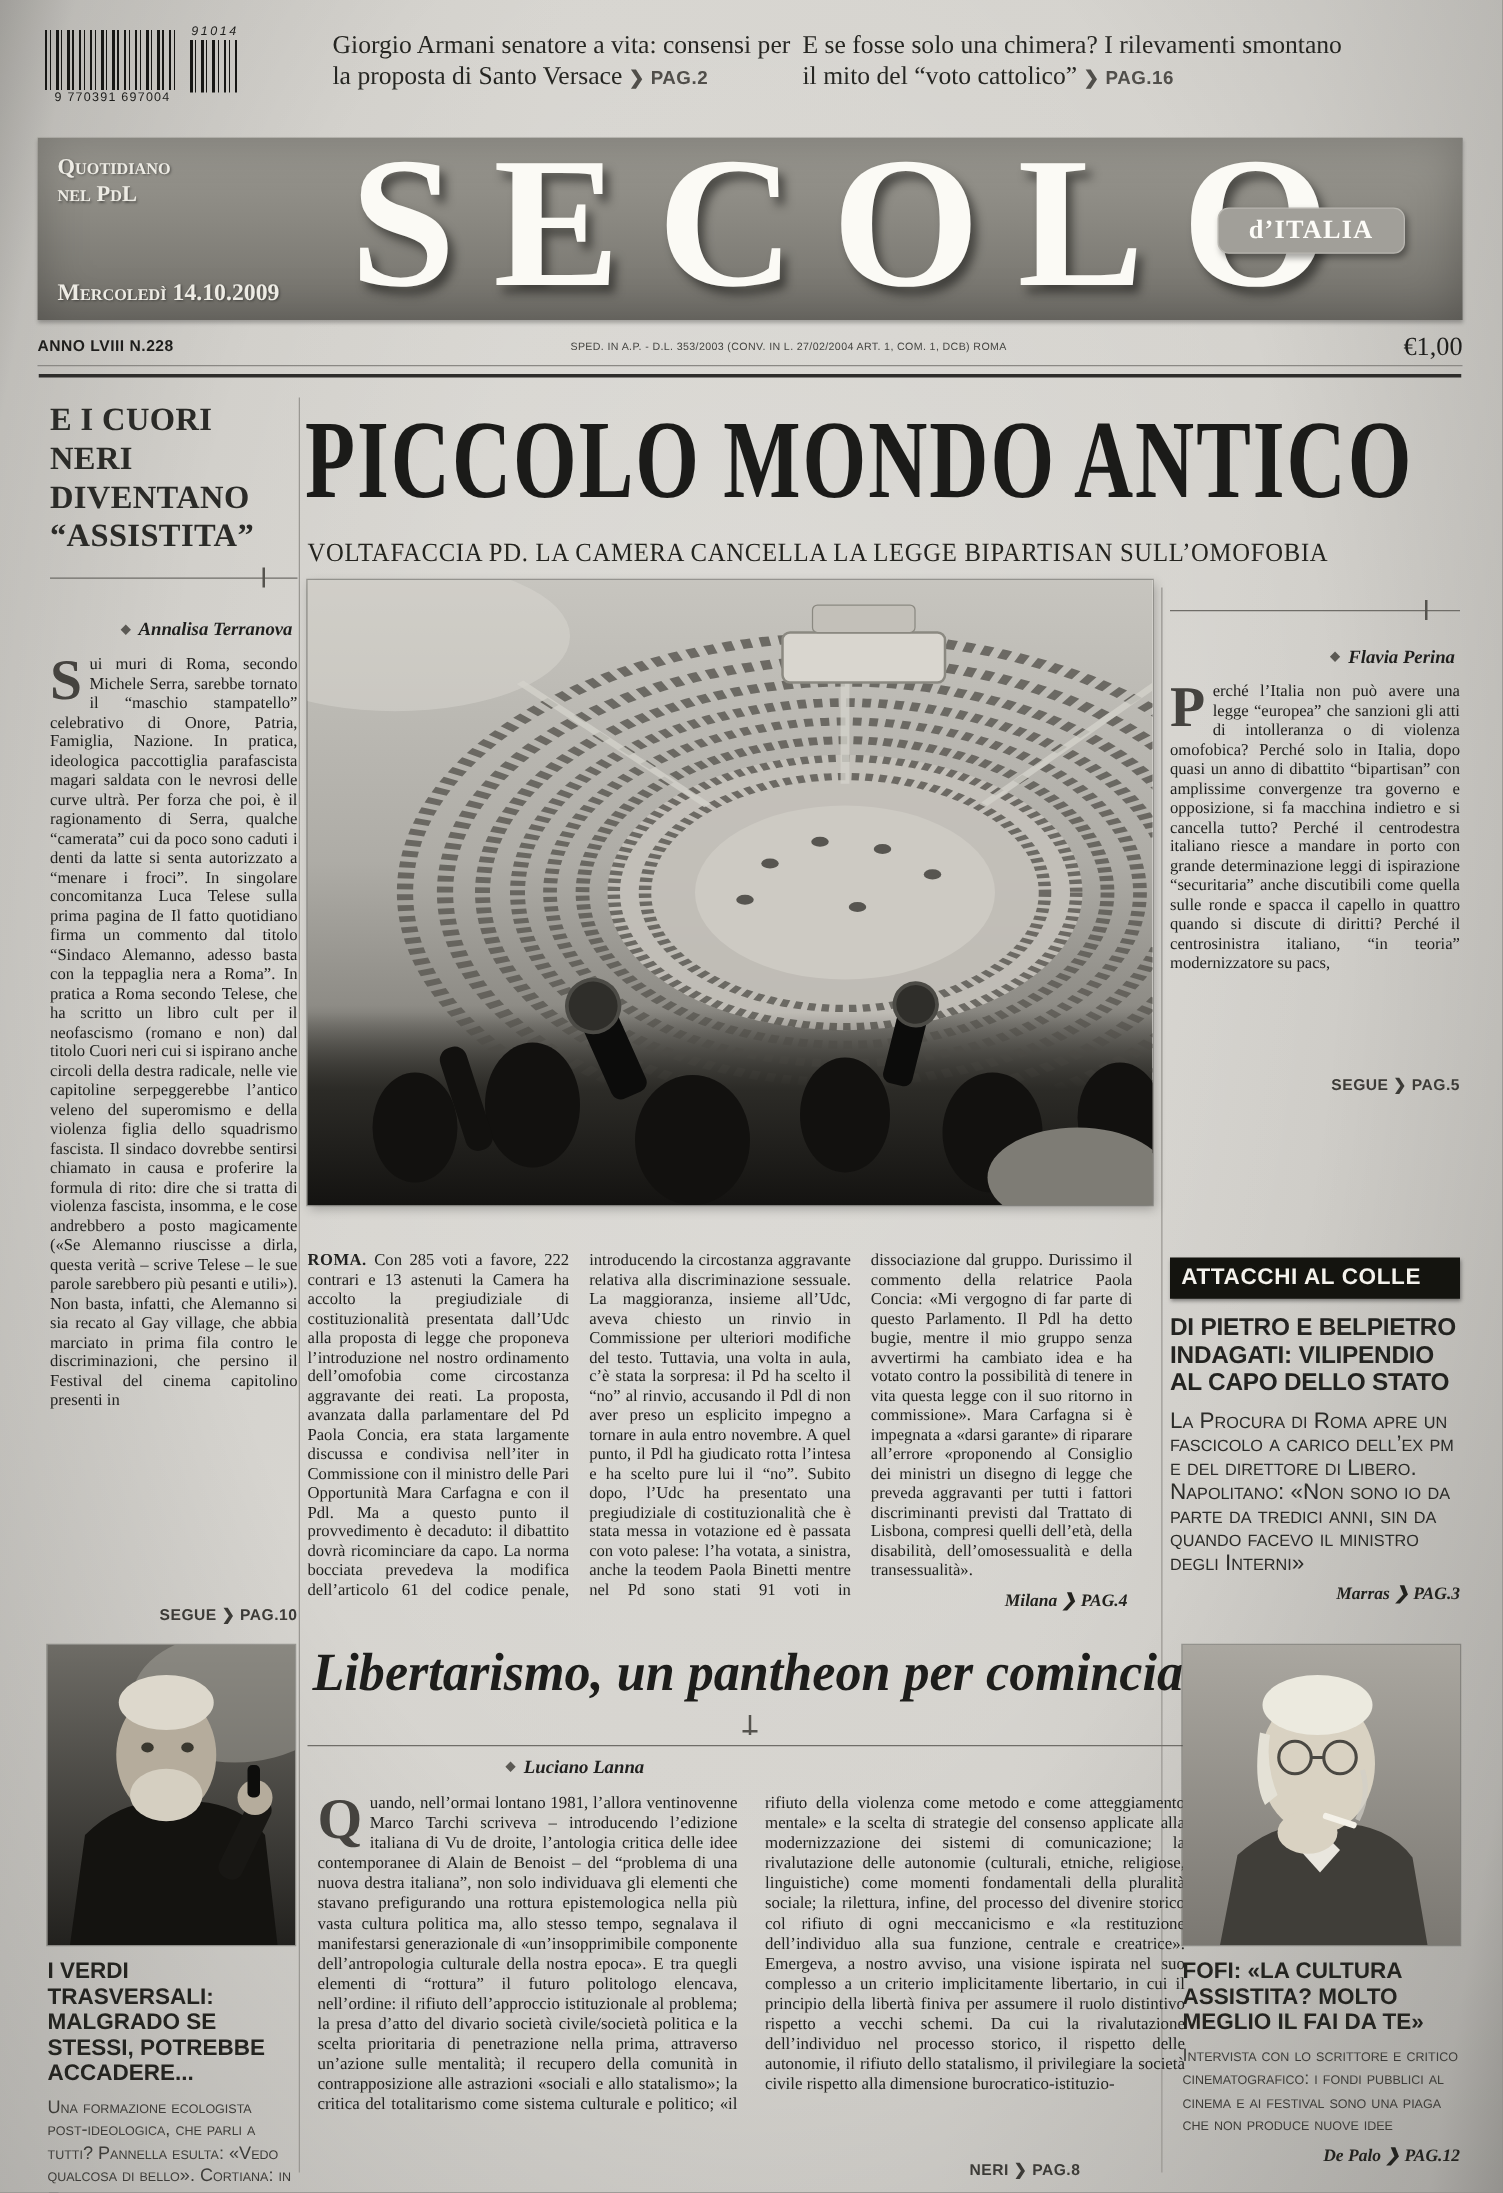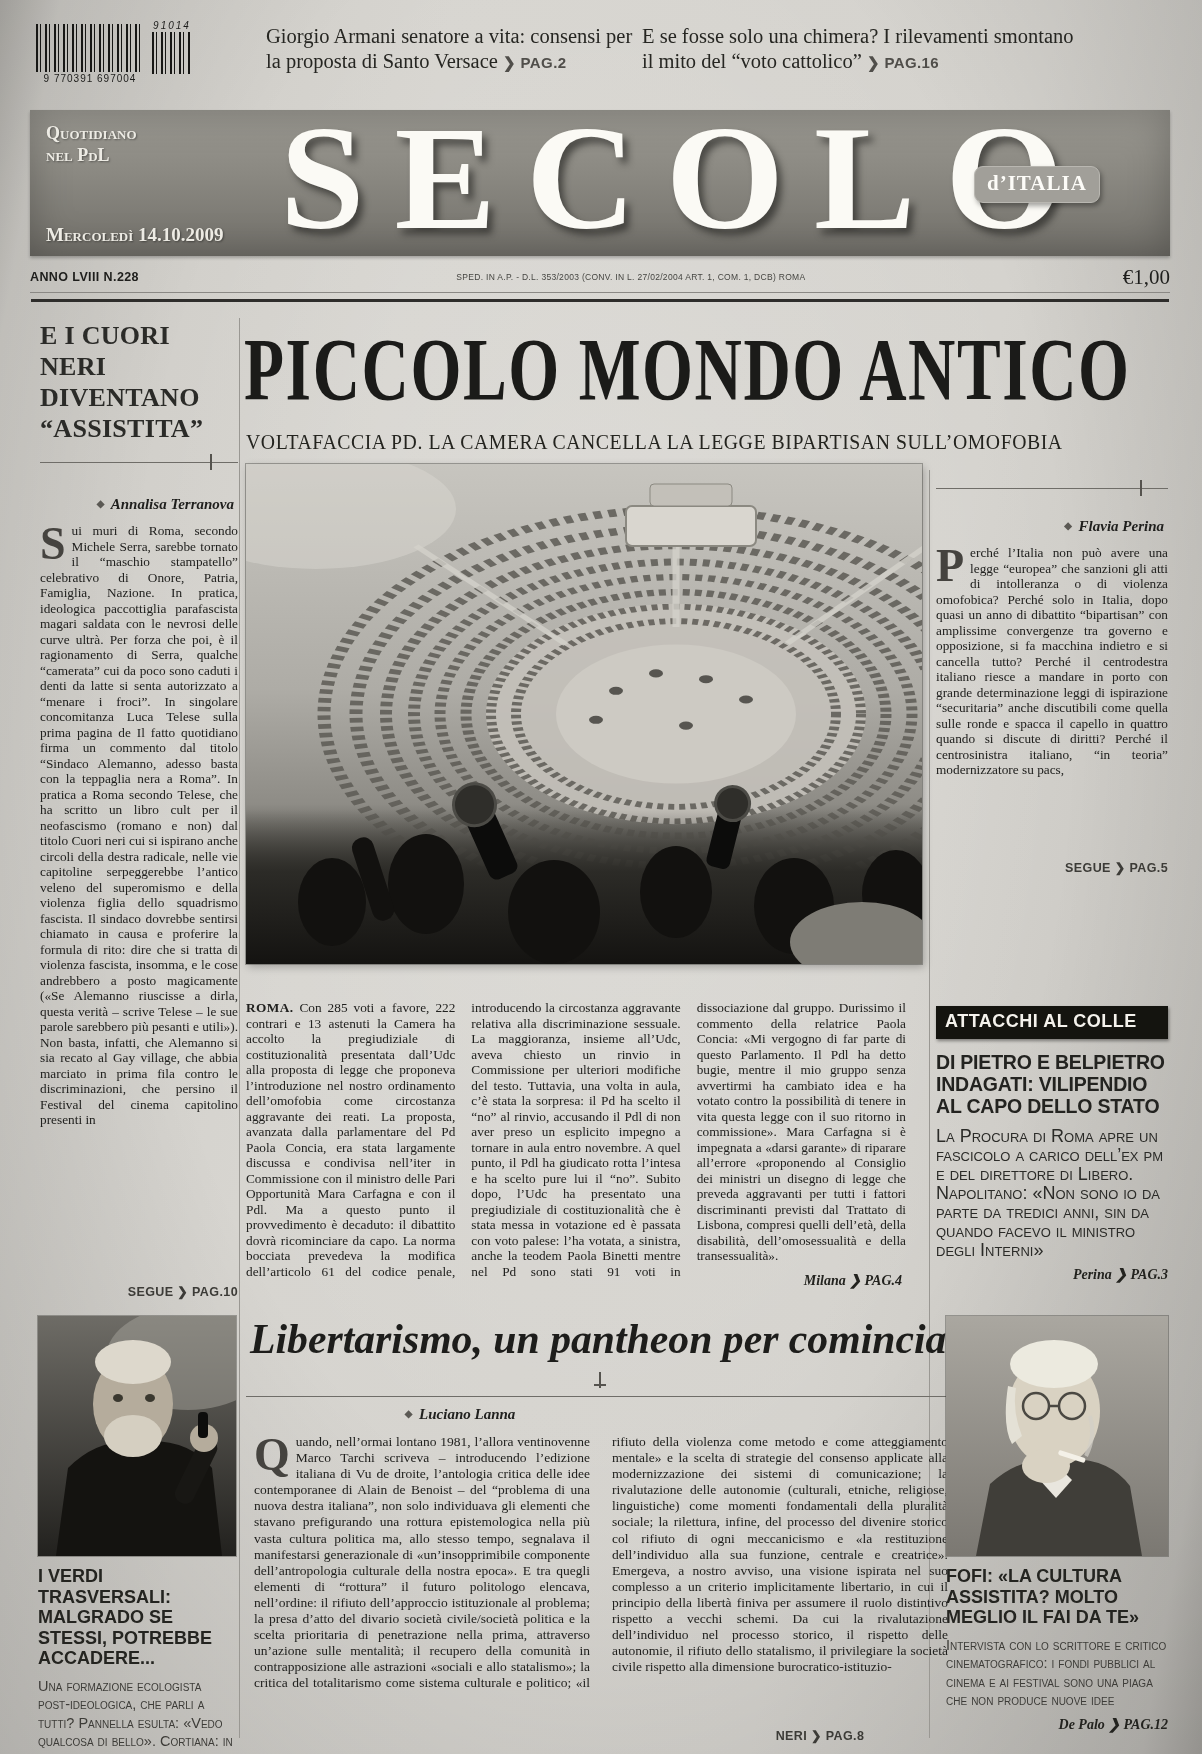--- a/index.html
+++ b/index.html
@@ -25,21 +25,21 @@
 
   
   .masthead{left:30px;top:110px;width:1140px;height:146px;
     background:linear-gradient(180deg,#9b9992 0,#8a8881 45%,#72706a 100%);
     box-shadow:inset 0 0 40px rgba(0,0,0,.25), 0 2px 3px rgba(0,0,0,.25);}
   .mh-kicker{position:absolute;left:16px;top:12px;font-variant:small-caps;font-weight:bold;font-size:18px;line-height:22px;color:#edebe4;text-shadow:1px 1px 2px rgba(0,0,0,.4);}
   .mh-date{position:absolute;left:16px;bottom:10px;font-variant:small-caps;font-weight:bold;font-size:19px;color:#edebe4;text-shadow:1px 1px 2px rgba(0,0,0,.4);}
   .mh-logo{position:absolute;left:250px;top:-10px;font-size:152px;line-height:160px;font-weight:bold;letter-spacing:30px;color:#fbfaf5;white-space:nowrap;
     text-shadow:5px 6px 8px rgba(20,20,18,.55);transform:scaleY(.98);transform-origin:top left;}
   .mh-dita{position:absolute;left:944px;top:56px;background:#a19f99;border:1px solid #b9b7b1;border-radius:9px;
-    padding:4px 12px 6px;color:#fdfcf8;font-size:21px;font-weight:bold;letter-spacing:1px;box-shadow:2px 3px 5px rgba(0,0,0,.35);}
+    padding:4px 24px 6px;color:#fdfcf8;font-size:21px;font-weight:bold;letter-spacing:1px;box-shadow:2px 3px 5px rgba(0,0,0,.35);}
 
   
   .info-bar{left:30px;top:263px;width:1140px;height:28px;display:flex;align-items:center;}
   .issue{font-family:"Liberation Sans",sans-serif;font-weight:bold;font-size:12.5px;letter-spacing:.4px;color:#1e1e1c;}
   .fineprint{flex:1;text-align:center;font-family:"Liberation Sans",sans-serif;font-size:8.5px;color:#454541;letter-spacing:.3px;}
   .price{font-size:21px;color:#1e1e1c;}
   .main-rule{left:30px;top:292px;width:1140px;height:6px;border-top:1px solid #8a8884;box-shadow:0 4px 0 -1px #2e2d2b;}
 
   
   .vr{width:0;border-left:1px solid #9a9893;}
@@ -255,21 +255,21 @@
 
   <div class="abs body-3col body-text">
     <span class="lead">ROMA.</span><span> Con 285 voti a favore, 222 contrari e 13 astenuti la Camera ha accolto la pregiudiziale di costituzionalità presentata dall’Udc alla proposta di legge che proponeva l’introduzione nel nostro ordinamento dell’omofobia come circostanza aggravante dei reati. La proposta, avanzata dalla parlamentare del Pd Paola Concia, era stata largamente discussa e condivisa nell’iter in Commissione con il ministro delle Pari Opportunità Mara Carfagna e con il Pdl. Ma a questo punto il provvedimento è decaduto: il dibattito dovrà ricominciare da capo. La norma bocciata prevedeva la modifica dell’articolo 61 del codice penale, introducendo la circostanza aggravante relativa alla discriminazione sessuale. La maggioranza, insieme all’Udc, aveva chiesto un rinvio in Commissione per ulteriori modifiche del testo. Tuttavia, una volta in aula, c’è stata la sorpresa: il Pd ha scelto il “no” al rinvio, accusando il Pdl di non aver preso un esplicito impegno a tornare in aula entro novembre. A quel punto, il Pdl ha giudicato rotta l’intesa e ha scelto pure lui il “no”. Subito dopo, l’Udc ha presentato una pregiudiziale di costituzionalità che è stata messa in votazione ed è passata con voto palese: l’ha votata, a sinistra, anche la teodem Paola Binetti mentre nel Pd sono stati 91 voti in dissociazione dal gruppo. Durissimo il commento della relatrice Paola Concia: «Mi vergogno di far parte di questo Parlamento. Il Pdl ha detto bugie, mentre il mio gruppo senza avvertirmi ha cambiato idea e ha votato contro la possibilità di tenere in vita questa legge con il suo ritorno in commissione». Mara Carfagna si è impegnata a «darsi garante» di riparare all’errore «proponendo al Consiglio dei ministri un disegno di legge che preveda aggravanti per tutti i fattori discriminanti previsti dal Trattato di Lisbona, compresi quelli dell’età, della disabilità, dell’omosessualità e della transessualità».</span>
   </div>
   <div class="abs sig sig-milana">Milana ❯ PAG.4</div>
 
   <div class="abs colle-box">
     <span class="colle-banner">ATTACCHI AL COLLE</span>
     <div class="colle-head">DI PIETRO E BELPIETRO INDAGATI: VILIPENDIO AL CAPO DELLO STATO</div>
     <div class="caps-note">La Procura di Roma apre un fascicolo a carico dell’ex pm e del direttore di Libero. Napolitano: «Non sono io da parte da tredici anni, sin da quando facevo il ministro degli Interni»</div>
-    <div class="sig">Perina ❯ PAG.3</div>
+    <div class="sig">Marras ❯ PAG.3</div>
   </div>
 
   <div class="abs lib-h">Libertarismo, un pantheon per cominciare</div>
   <div class="abs lib-tick"></div>
   <div class="abs lib-rule"></div>
   <div class="abs lib-byline">
     <span class="mark">◆</span>
     <span>Luciano Lanna</span>
   </div>
   <div class="abs lib-body body-text">

